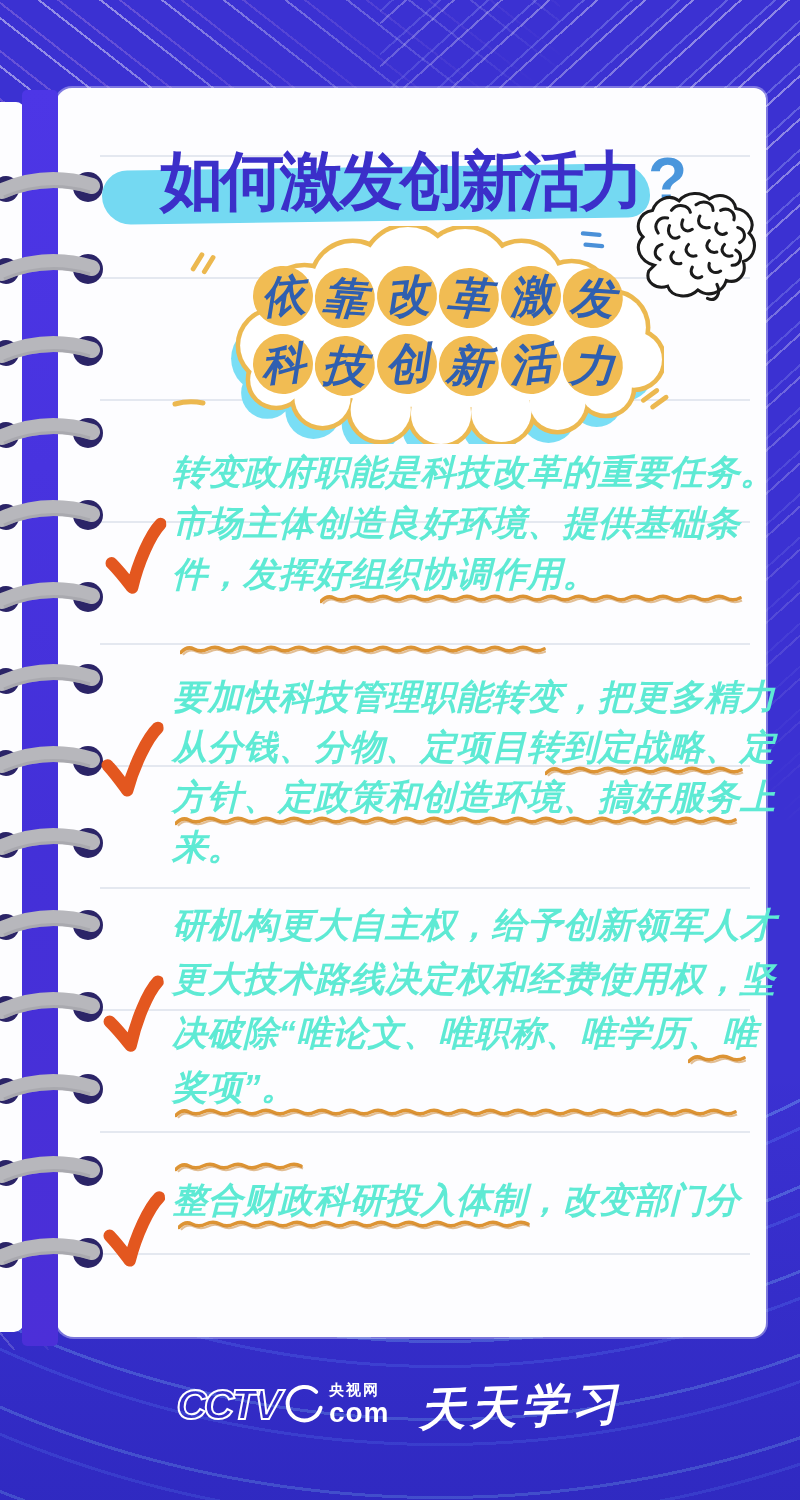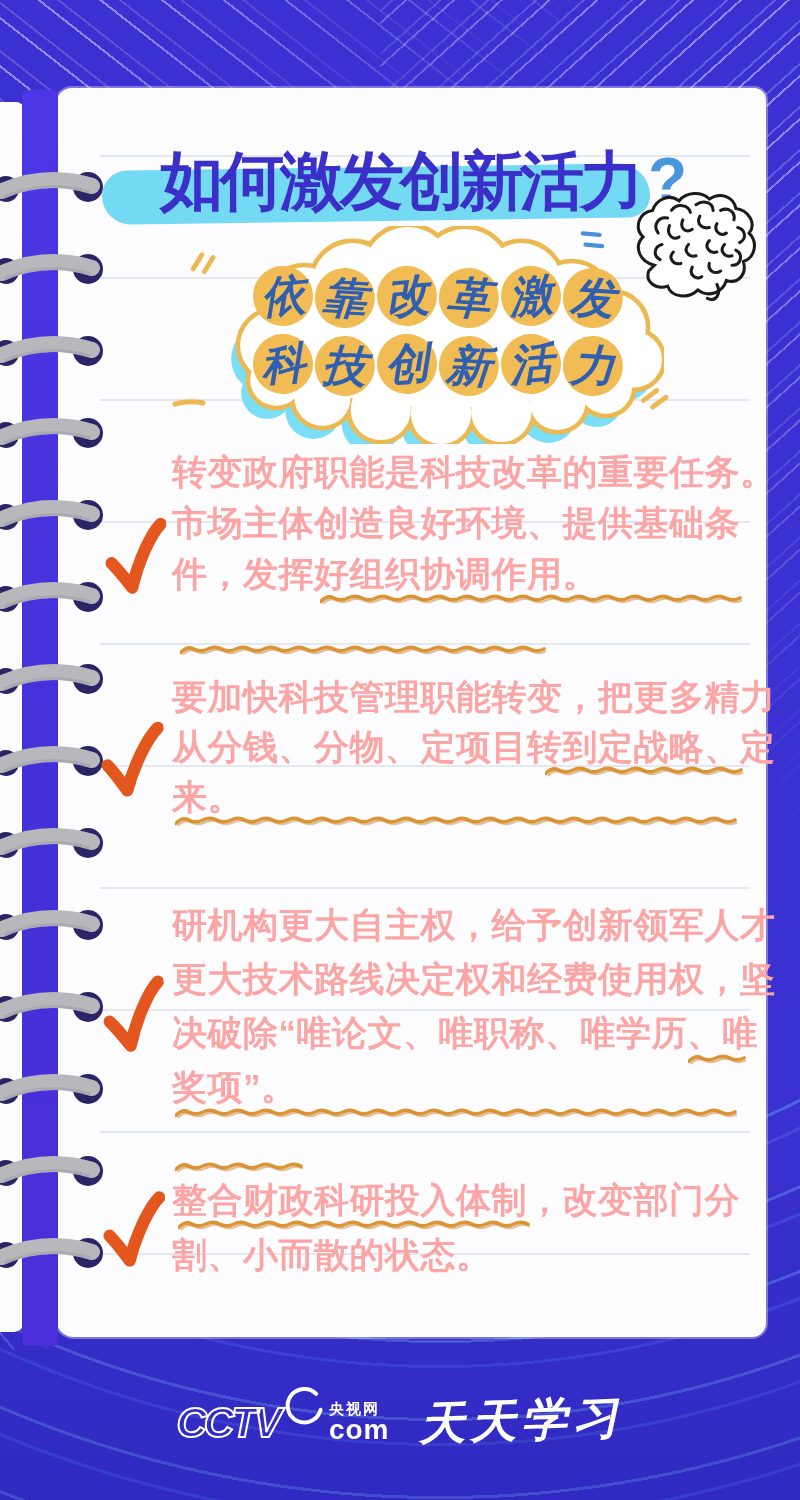--- a/index.html
+++ b/index.html
@@ -58,35 +58,35 @@
     font-size:44px;font-weight:700;font-style:italic;color:#2f5fb0;
     font-family:"Liberation Serif",serif;}
   .cloud-line .cchar:nth-child(odd){transform:rotate(-5deg);}
   .cloud-line .cchar:nth-child(even){transform:rotate(4deg) translateY(2px);}
   .spark{position:absolute;z-index:9;}
 
   
   .brain{position:absolute;left:626px;top:186px;z-index:8;}
 
   
-  .para{position:absolute;left:172px;width:588px;z-index:8;color:#fca5a5;
-        font-weight:700;font-size:35px;letter-spacing:.5px;white-space:nowrap;}
+  .para{position:absolute;left:172px;width:588px;z-index:8;color:#5eead4;
+        font-weight:700;font-size:35px;letter-spacing:.5px;white-space:nowrap;font-style:italic;}
   .pline{height:var(--lh);line-height:var(--lh);}
   .check{position:absolute;z-index:9;}
   .wavy{position:absolute;height:14px;z-index:9;}
 
   
   .footer{position:absolute;left:0;right:0;top:1384px;height:60px;z-index:5;
-          display:flex;align-items:flex-end;justify-content:center;gap:12px;color:#fff;}
+          display:flex;align-items:flex-start;justify-content:center;gap:12px;color:#fff;}
   .cctv-text{font-size:42px;font-weight:900;font-style:italic;letter-spacing:-3px;line-height:1;
      color:transparent;-webkit-text-stroke:2px #ffffff;}
   @supports not (-webkit-text-stroke:2px #fff){.cctv-text{color:#fff;}}
   .cctv-swirl{margin-left:-10px;margin-bottom:14px;}
   .site-col{display:flex;flex-direction:column;line-height:1;margin-left:-8px;}
-  .site-cn{font-size:15px;letter-spacing:2px;font-weight:700;}
+  .site-cn{font-size:15px;letter-spacing:2px;font-weight:700;font-family:Liberation Mono, monospace;}
   .site-com{font-size:28px;font-weight:700;letter-spacing:1px;}
   .brand{font-size:46px;font-weight:700;font-style:italic;letter-spacing:5px;line-height:1;
      font-family:"Liberation Serif",serif;transform:rotate(-2deg);margin-left:18px;}
 </style>
 </head>
 <body>
 
 <div class="stage">
 
   <div class="bg-layer bg-tl"></div>
@@ -274,31 +274,31 @@
     </svg>
 
   <div class="para" style="top:446px;--lh:51px">
     <div class="pline">转变政府职能是科技改革的重要任务。</div>
     <div class="pline">市场主体创造良好环境、提供基础条</div>
     <div class="pline">件，发挥好组织协调作用。</div>
   </div>
   <div class="para" style="top:672px;--lh:50px">
     <div class="pline">要加快科技管理职能转变，把更多精力</div>
     <div class="pline">从分钱、分物、定项目转到定战略、定</div>
+    <div class="pline">方针、定政策和创造环境、搞好服务上</div>
     <div class="pline">来。</div>
   </div>
   <div class="para" style="top:898px;--lh:54px">
     <div class="pline">研机构更大自主权，给予创新领军人才</div>
     <div class="pline">更大技术路线决定权和经费使用权，坚</div>
     <div class="pline">决破除“唯论文、唯职称、唯学历、唯</div>
     <div class="pline">奖项”。</div>
   </div>
   <div class="para" style="top:1172px;--lh:55px">
     <div class="pline">整合财政科研投入体制，改变部门分</div>
-    <div class="pline">割、小而散的状态。</div>
   </div>
 
   <svg class="check" style="left:104px;top:519px;transform:rotate(-6deg)" width="66" height="84" viewBox="0 0 70 85">
     <path d="M8 42 C16 52 22 62 27 70 C36 44 52 16 64 6" stroke="#e3571f" stroke-width="13" fill="none" stroke-linecap="round" stroke-linejoin="round"></path>
     </svg>
   <svg class="check" style="left:100px;top:722px;transform:rotate(-4deg)" width="66" height="84" viewBox="0 0 70 85">
     <path d="M8 42 C16 52 22 62 27 70 C36 44 52 16 64 6" stroke="#e3571f" stroke-width="13" fill="none" stroke-linecap="round" stroke-linejoin="round"></path>
     </svg>
   <svg class="check" style="left:102px;top:977px;transform:rotate(-7deg)" width="66" height="84" viewBox="0 0 70 85">
     <path d="M8 42 C16 52 22 62 27 70 C36 44 52 16 64 6" stroke="#e3571f" stroke-width="13" fill="none" stroke-linecap="round" stroke-linejoin="round"></path>

